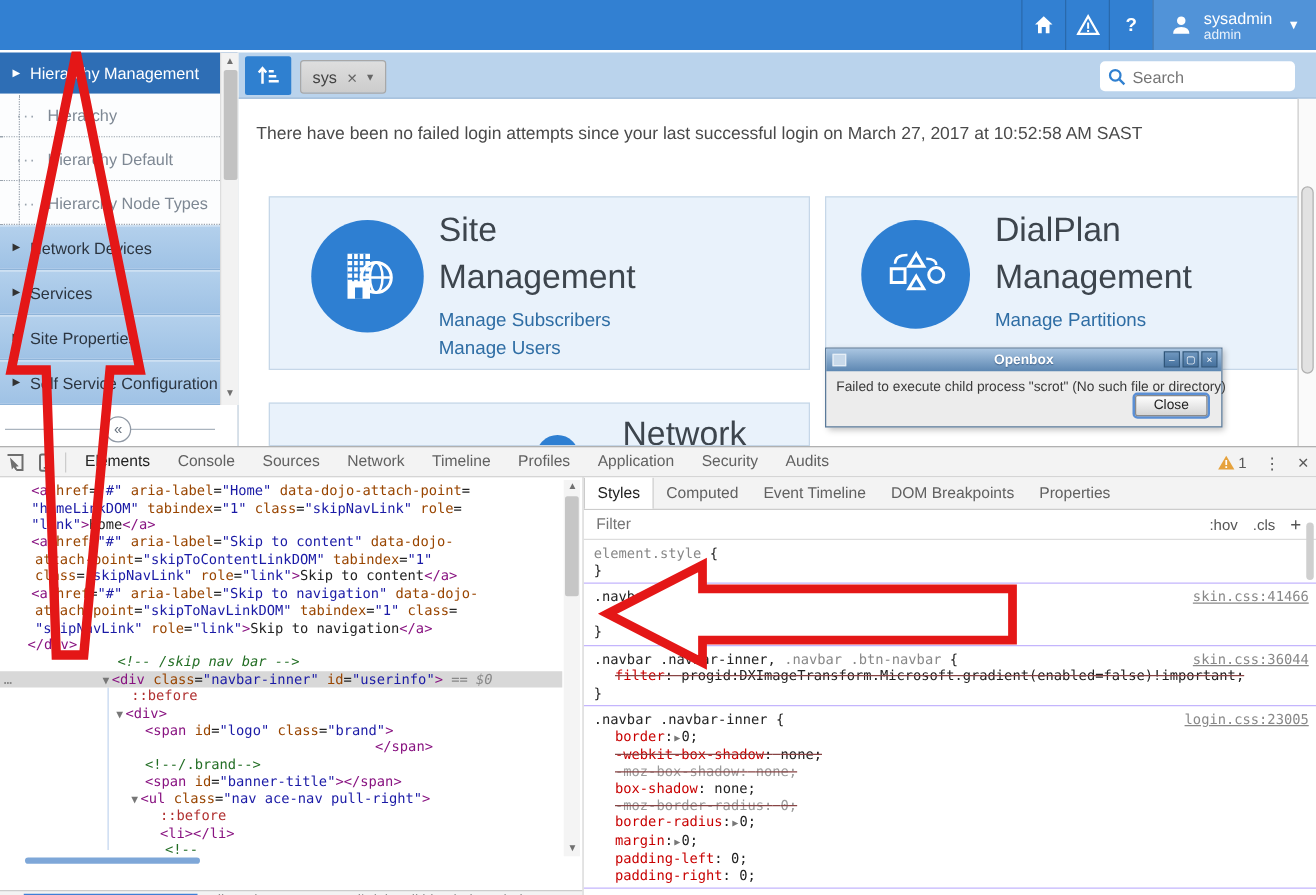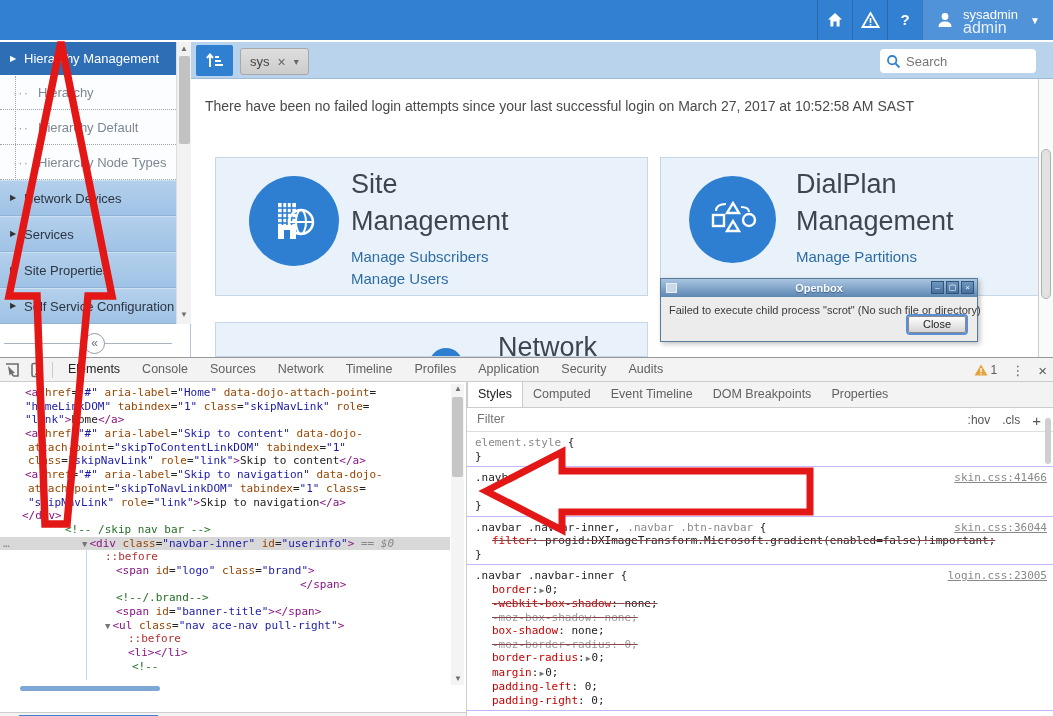--- a/index.html
+++ b/index.html
@@ -8,21 +8,21 @@
 
   
   #topbar { position:absolute; left:0; top:0; width:1053px; height:40px; background:#3280d2; }
   #topbar-icons { position:absolute; left:817px; top:0; height:40px; display:flex; }
   .tb-cell { width:35px; height:40px; display:flex; align-items:center; justify-content:center;
              border-left:1px solid rgba(0,0,0,.18); cursor:pointer; }
   .tb-cell svg { display:block; }
   #user-cell { width:131px; height:40px; background:#5193d8; border-left:1px solid rgba(0,0,0,.18);
                display:flex; align-items:center; cursor:pointer; }
   #user-cell .uname { color:#fff; font-size:13px; line-height:15px; }
-  #user-cell .urole { color:#e8f1fb; font-size:16px; line-height:12px; }
+  #user-cell .urole { color:#e8f1fb; font-size:11px; line-height:12px; }
   #user-caret { color:#fff; font-size:10px; margin-left:12px; }
 
   
   #sidebar { position:absolute; left:0; top:42px; width:191px; height:315px; background:#fff;
              border-right:1px solid #b5c6d6; }
   .sb-header { position:relative; height:33px; background:#2e6eb5; color:#fff; font-size:13px;
                line-height:33px; padding-left:24px; cursor:pointer; }
   .sb-arrow { position:absolute; left:10px; top:0; font-size:8px; line-height:33px; }
   .sb-sub { position:relative; height:35px; background:#fcfdfe; color:#7e8894; font-size:13px;
             line-height:35px; padding-left:38px; border-bottom:1px dotted #9aa4ae; cursor:pointer; }
@@ -384,23 +384,24 @@
             <div class="code-line" style="padding-left: 25px;"><span class="ct">&lt;a</span><span class="cx"> </span><span class="ca">href</span><span class="cd">=</span><span class="cv">"#"</span><span class="cx"> </span><span class="ca">aria-label</span><span class="cd">=</span><span class="cv">"Home"</span><span class="cx"> </span><span class="ca">data-dojo-attach-point</span><span class="cd">=</span></div>
             <div class="code-line" style="padding-left: 25px;"><span class="cv">"homeLinkDOM"</span><span class="cx"> </span><span class="ca">tabindex</span><span class="cd">=</span><span class="cv">"1"</span><span class="cx"> </span><span class="ca">class</span><span class="cd">=</span><span class="cv">"skipNavLink"</span><span class="cx"> </span><span class="ca">role</span><span class="cd">=</span></div>
             <div class="code-line" style="padding-left: 25px;"><span class="cv">"link"</span><span class="ct">&gt;</span><span class="cx">Home</span><span class="ct">&lt;/a&gt;</span></div>
             <div class="code-line" style="padding-left: 25px;"><span class="ct">&lt;a</span><span class="cx"> </span><span class="ca">href</span><span class="cd">=</span><span class="cv">"#"</span><span class="cx"> </span><span class="ca">aria-label</span><span class="cd">=</span><span class="cv">"Skip to content"</span><span class="cx"> </span><span class="ca">data-dojo-</span></div>
             <div class="code-line" style="padding-left: 28px;"><span class="ca">attach-point</span><span class="cd">=</span><span class="cv">"skipToContentLinkDOM"</span><span class="cx"> </span><span class="ca">tabindex</span><span class="cd">=</span><span class="cv">"1"</span></div>
             <div class="code-line" style="padding-left: 28px;"><span class="ca">class</span><span class="cd">=</span><span class="cv">"skipNavLink"</span><span class="cx"> </span><span class="ca">role</span><span class="cd">=</span><span class="cv">"link"</span><span class="ct">&gt;</span><span class="cx">Skip to content</span><span class="ct">&lt;/a&gt;</span></div>
             <div class="code-line" style="padding-left: 25px;"><span class="ct">&lt;a</span><span class="cx"> </span><span class="ca">href</span><span class="cd">=</span><span class="cv">"#"</span><span class="cx"> </span><span class="ca">aria-label</span><span class="cd">=</span><span class="cv">"Skip to navigation"</span><span class="cx"> </span><span class="ca">data-dojo-</span></div>
             <div class="code-line" style="padding-left: 28px;"><span class="ca">attach-point</span><span class="cd">=</span><span class="cv">"skipToNavLinkDOM"</span><span class="cx"> </span><span class="ca">tabindex</span><span class="cd">=</span><span class="cv">"1"</span><span class="cx"> </span><span class="ca">class</span><span class="cd">=</span></div>
             <div class="code-line" style="padding-left: 28px;"><span class="cv">"skipNavLink"</span><span class="cx"> </span><span class="ca">role</span><span class="cd">=</span><span class="cv">"link"</span><span class="ct">&gt;</span><span class="cx">Skip to navigation</span><span class="ct">&lt;/a&gt;</span></div>
             <div class="code-line" style="padding-left: 22px;"><span class="ct">&lt;/div&gt;</span></div>
-            <div class="code-line" style="padding-left: 65px;"><span class="cc">&lt;!-- /skip nav bar --&gt;</span></div>
+            <div class="code-line" style="padding-left: 94px; font-style: italic;"><span class="cc">&lt;!-- /skip nav bar --&gt;</span></div>
             <div class="code-line sel" style="padding-left: 82px;"><span class="gutter">…</span><span class="cw">▼</span><span class="ct">&lt;div</span><span class="cx"> </span><span class="ca">class</span><span class="cd">=</span><span class="cv">"navbar-inner"</span><span class="cx"> </span><span class="ca">id</span><span class="cd">=</span><span class="cv">"userinfo"</span><span class="ct">&gt;</span><span class="cm"> == $0</span></div>
             <div class="code-line" style="padding-left: 105px;"><span class="cp">::before</span></div>
+            <div class="code-line" style="padding-left: 93px;"><span class="cw">▼</span><span class="ct">&lt;div&gt;</span></div>
             <div class="code-line" style="padding-left: 116px;"><span class="ct">&lt;span</span><span class="cx"> </span><span class="ca">id</span><span class="cd">=</span><span class="cv">"logo"</span><span class="cx"> </span><span class="ca">class</span><span class="cd">=</span><span class="cv">"brand"</span><span class="ct">&gt;</span></div>
             <div class="code-line" style="padding-left: 300px;"><span class="ct">&lt;/span&gt;</span></div>
             <div class="code-line" style="padding-left: 116px;"><span class="cc">&lt;!--/.brand--&gt;</span></div>
             <div class="code-line" style="padding-left: 116px;"><span class="ct">&lt;span</span><span class="cx"> </span><span class="ca">id</span><span class="cd">=</span><span class="cv">"banner-title"</span><span class="ct">&gt;&lt;/span&gt;</span></div>
             <div class="code-line" style="padding-left: 105px;"><span class="cw">▼</span><span class="ct">&lt;ul</span><span class="cx"> </span><span class="ca">class</span><span class="cd">=</span><span class="cv">"nav ace-nav pull-right"</span><span class="ct">&gt;</span></div>
             <div class="code-line" style="padding-left: 128px;"><span class="cp">::before</span></div>
             <div class="code-line" style="padding-left: 128px;"><span class="ct">&lt;li&gt;&lt;/li&gt;</span></div>
             <div class="code-line" style="padding-left: 132px;"><span class="cc">&lt;!--</span></div>
           </div>
         <div id="el-vscroll">

